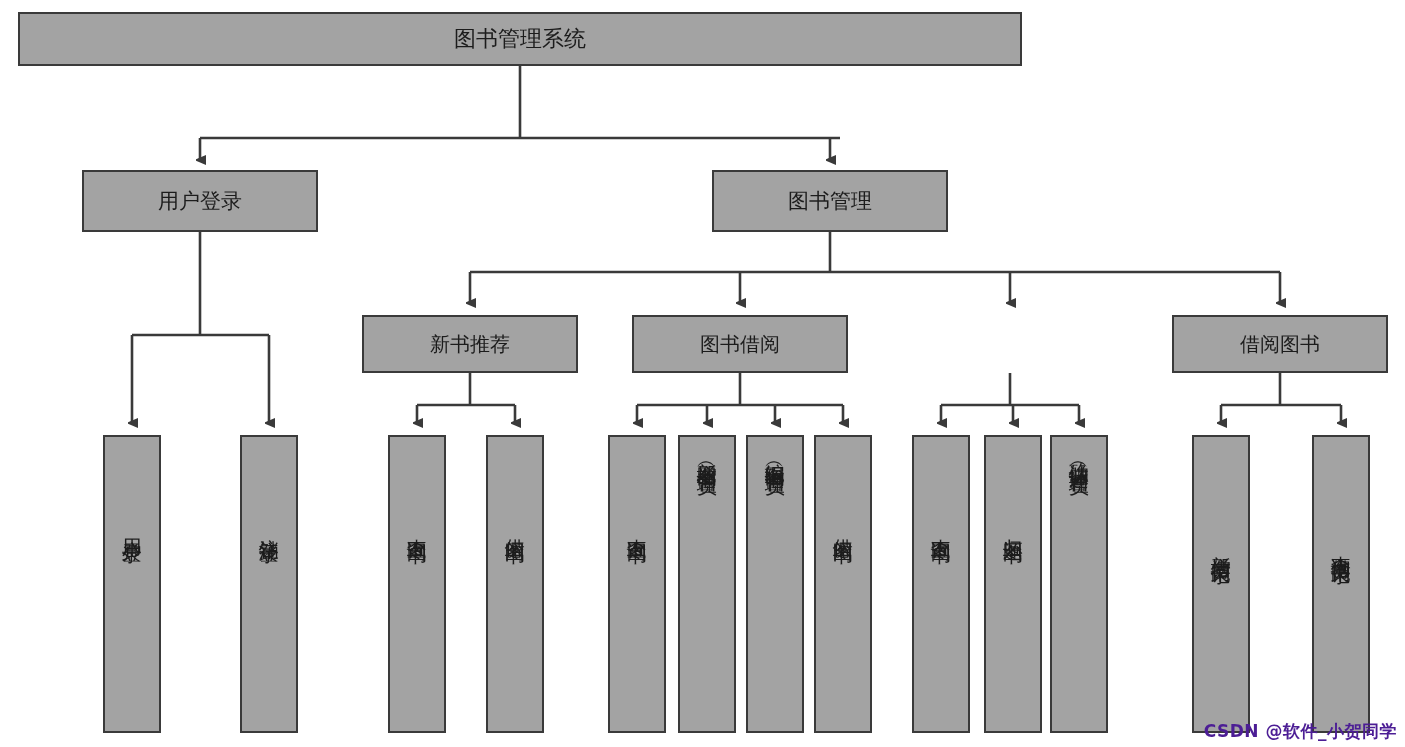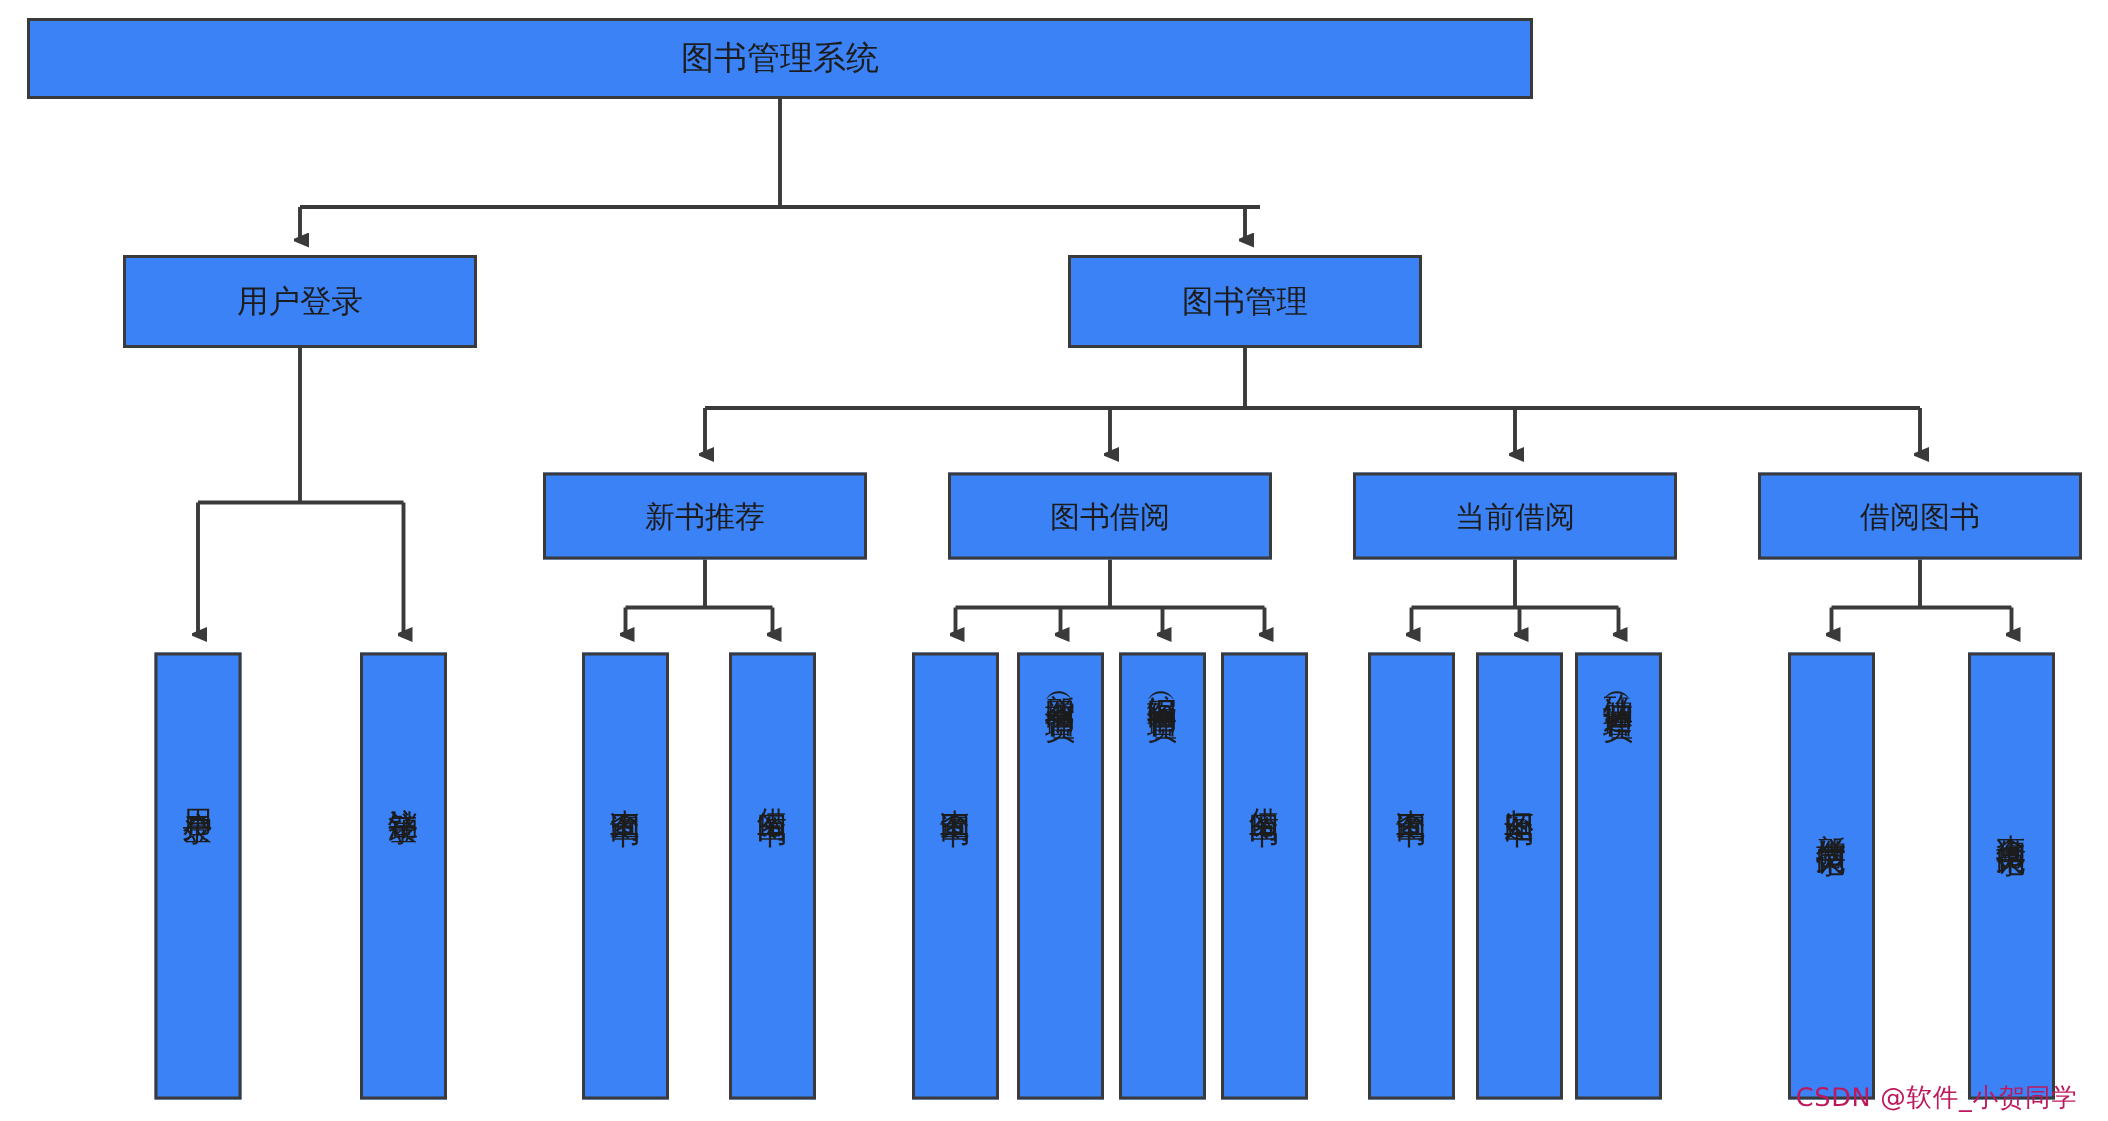--- a/index.html
+++ b/index.html
@@ -23,21 +23,21 @@
     left: 0;
     top: 0;
     width: 1405px;
     height: 747px;
     pointer-events: none;
   }
   .node {
     position: absolute;
     box-sizing: border-box;
     border: 2.4px solid #3a3a3a;
-    background: #3b82f6;
+    background: #a3a3a3;
     display: flex;
     align-items: center;
     justify-content: center;
     text-align: right;
     color: #1c1c1c;
   }
   .node.root {
     font-size: 22px;
   }
   .node.lvl2 {
@@ -63,26 +63,27 @@
     margin-top: 78px;
   }
   .node.leaf.midlow .vtext {
     margin-top: 95px;
   }
   .node.leaf.top .vtext {
     margin-top: 2px;
   }
   .watermark {
     position: absolute;
-    right: 20px;
+    right: 8px;
     bottom: 4px;
     font-size: 17px;
-    color: #be185d;
+    color: #4c1d95;
     white-space: nowrap;
     letter-spacing: 0.5px;
+    font-weight: bold;
   }
 </style>
 </head>
 <body>
 
 <div id="canvas">
 
   <svg id="edges" viewBox="0 0 1405 747" xmlns="http://www.w3.org/2000/svg">
     <defs>
       <marker id="arrow" markerWidth="10" markerHeight="10" refX="5" refY="6" orient="auto" markerUnits="userSpaceOnUse">
@@ -143,23 +144,20 @@
   <div class="node lvl2" style="left:712px;top:170px;width:236px;height:62px;font-family:Liberation Serif, serif;">
     <span>图书管理</span>
   </div>
 
   <div class="node lvl3" style="left:362px;top:315px;width:216px;height:58px;">
     <span>新书推荐</span>
   </div>
   <div class="node lvl3" style="left:632px;top:315px;width:216px;height:58px;">
     <span>图书借阅</span>
   </div>
-  <div class="node lvl3" style="left:902px;top:315px;width:216px;height:58px;">
-    <span>当前借阅</span>
-  </div>
   <div class="node lvl3" style="left:1172px;top:315px;width:216px;height:58px;">
     <span>借阅图书</span>
   </div>
 
   <div class="node leaf mid" style="left:103px;top:435px;width:58px;height:298px;">
     <span class="vtext">用户登录</span>
   </div>
   <div class="node leaf mid" style="left:240px;top:435px;width:58px;height:298px;">
     <span class="vtext">注销登录</span>
   </div>

